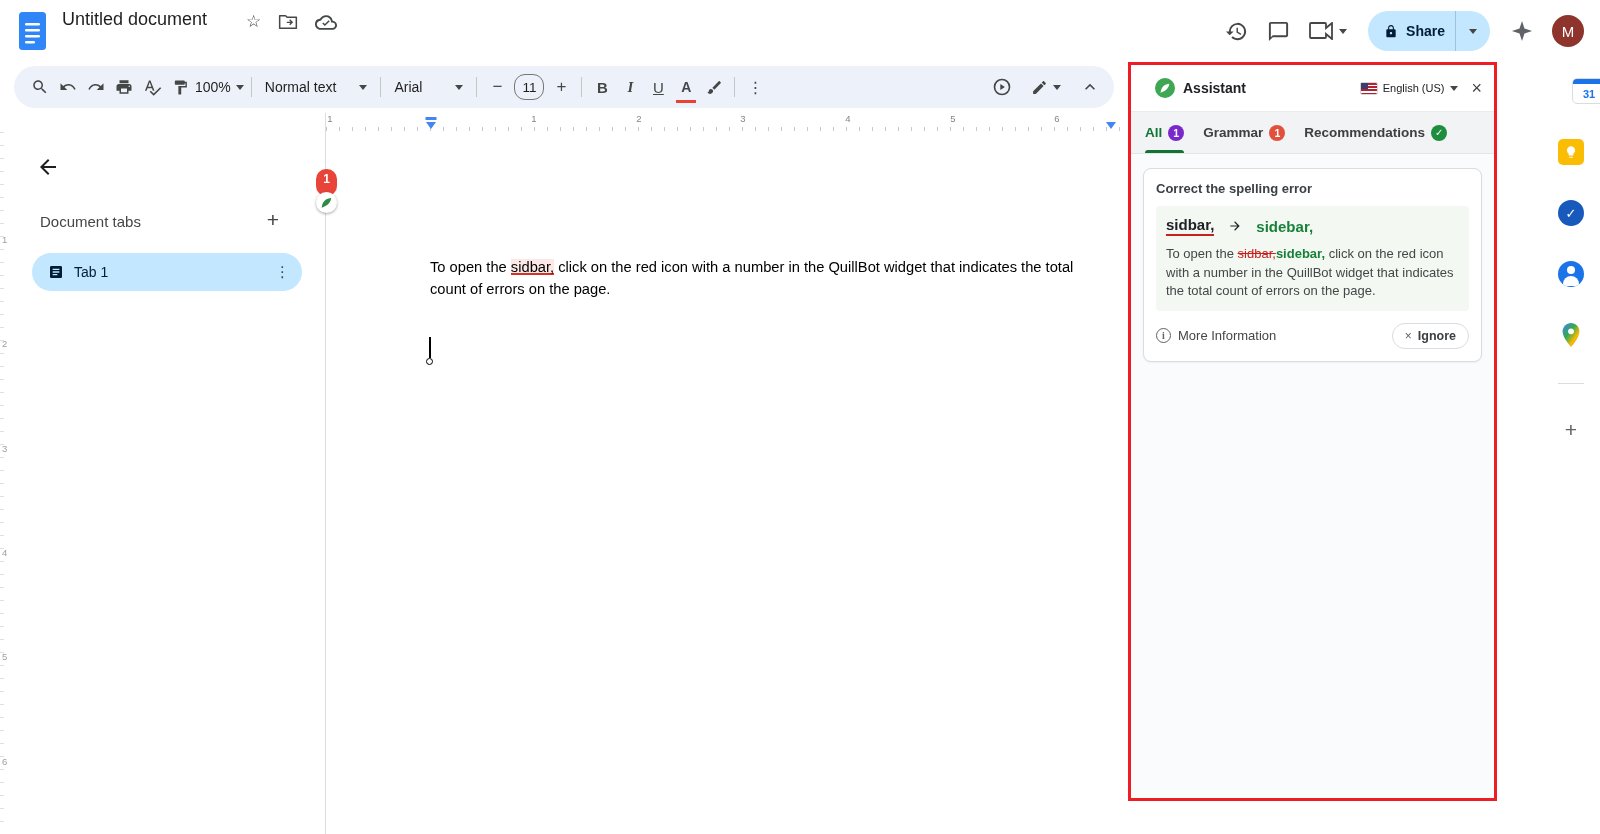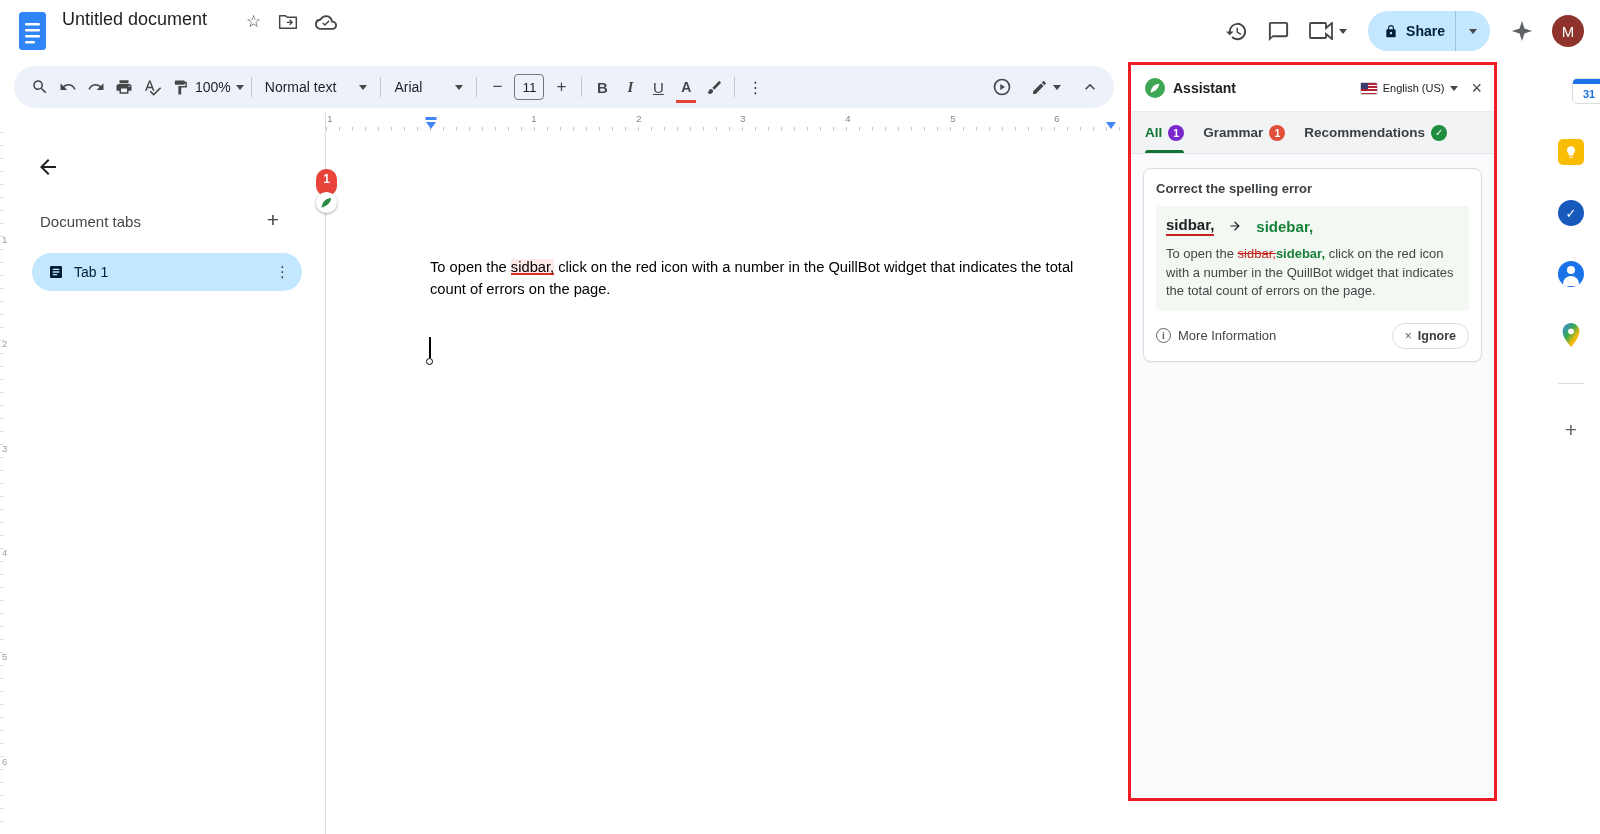--- a/index.html
+++ b/index.html
@@ -22,21 +22,21 @@
   .share-main{display:flex;align-items:center;gap:8px;padding:0 10px 0 16px;font-size:14px;font-weight:700;color:#001d35;}
   .share-sep{width:1px;height:40px;background:rgba(0,29,53,.18);}
   .share-caret{padding:0 13px;height:40px;display:flex;align-items:center;}
   .avatar{width:32px;height:32px;border-radius:50%;background:#8e342c;color:#fff;font-size:15px;display:flex;align-items:center;justify-content:center;}
   
   .toolbar{position:absolute;top:66px;left:14px;width:1100px;height:42px;background:#edf2fa;border-radius:21px;
            display:flex;align-items:center;padding:0 10px 0 12px;box-sizing:border-box;z-index:15;}
   .tb-btn{height:28px;min-width:26px;border-radius:4px;display:flex;align-items:center;justify-content:center;gap:5px;color:#444746;margin:0 1px;}
   .tb-sep{width:1px;height:20px;background:#c4c7c5;margin:0 6px;}
   .tb-label{font-size:14px;color:#1f1f1f;white-space:nowrap;}
-  .size-box{width:28px;height:24px;border:1px solid #747775;border-radius:4px;display:flex;align-items:center;justify-content:center;font-size:13.5px;color:#1f1f1f;margin:0 3px;}
+  .size-box{width:28px;height:24px;border:1px solid #747775;border-radius:11px;display:flex;align-items:center;justify-content:center;font-size:13.5px;color:#1f1f1f;margin:0 3px;}
   .pm{font-size:17px;color:#444746;width:22px;text-align:center;}
   .fmt{font-size:15px;font-weight:700;color:#444746;width:23px;text-align:center;}
   .fmt.i{font-style:italic;font-family:"Liberation Serif",serif;font-weight:600;}
   .fmt.u{text-decoration:underline;font-weight:500;}
   .acolor{position:relative;font-weight:700;font-size:14px;color:#444746;width:22px;text-align:center;}
   .acolor::after{content:"";position:absolute;left:3px;right:3px;bottom:-2px;height:3.5px;background:#e94235;}
   .more-v{font-size:16px;color:#444746;width:20px;text-align:center;}
   .tb-right{margin-left:auto;display:flex;align-items:center;gap:14px;}
   
   .h-ruler{position:absolute;top:113px;left:326px;width:800px;height:19px;z-index:5;}
@@ -58,21 +58,21 @@
   .tabs-hint{position:absolute;left:40px;top:192px;width:238px;font-style:italic;font-size:13.5px;line-height:19px;color:#3c4043;}
   
   .doc-para{position:absolute;left:430px;top:256px;width:676px;font-size:14.7px;line-height:22.4px;color:#000;z-index:3;}
   .err{background:#fce8e6;box-shadow:inset 0 -2px 0 #d93025;}
   .cursor{position:absolute;left:429px;top:337px;width:1.6px;height:21px;background:#000;z-index:3;}
   .cursor::after{content:"";position:absolute;left:-2.6px;bottom:-7px;width:5px;height:5px;border:1.4px solid #000;border-radius:50%;background:#fff;}
   .qb-badge{position:absolute;left:316px;top:169px;width:21px;height:27px;background:#e8443a;border-radius:10px;color:#fff;font-size:12px;font-weight:700;display:flex;align-items:flex-start;justify-content:center;padding-top:3px;box-sizing:border-box;z-index:8;}
   .qb-circle{position:absolute;left:316px;top:192px;width:21px;height:21px;background:#fff;border-radius:50%;box-shadow:0 1px 3px rgba(0,0,0,.35);z-index:9;display:flex;align-items:center;justify-content:center;}
   
   .assistant{position:absolute;left:1128px;top:62px;width:369px;height:739px;background:#fff;border:3px solid #ee1d23;box-sizing:border-box;display:flex;flex-direction:column;z-index:10;}
-  .as-header{height:46px;display:flex;align-items:center;justify-content:space-between;padding:0 12px 0 14px;border-bottom:1px solid #e8eaed;flex:none;}
+  .as-header{height:46px;display:flex;align-items:center;justify-content:space-between;padding:0 12px 0 24px;border-bottom:1px solid #e8eaed;flex:none;}
   .as-brand{display:flex;align-items:center;gap:8px;}
   .qb-logo{width:20px;height:20px;border-radius:50%;background:#3fa654;display:flex;align-items:center;justify-content:center;}
   .as-title{font-size:14px;font-weight:700;color:#202124;}
   .as-right{display:flex;align-items:center;gap:13px;}
   .lang{display:flex;align-items:center;gap:6px;font-size:11px;color:#202124;}
   .flag{width:16px;height:11px;background:repeating-linear-gradient(180deg,#b22234 0 1.6px,#fff 1.6px 3.2px);position:relative;border-radius:1px;outline:1px solid #d6d6d6;}
   .flag::after{content:"";position:absolute;left:0;top:0;width:7px;height:6px;background:#3c3b6e;}
   .as-close{font-size:18px;color:#444746;line-height:1;}
   .as-tabs{height:41px;background:#f1f3f4;display:flex;align-items:stretch;padding:0 14px;gap:19px;border-bottom:1px solid #e3e5e8;flex:none;}
   .as-tab{display:flex;align-items:center;gap:6px;font-size:13.5px;font-weight:700;color:#3c4043;position:relative;}

